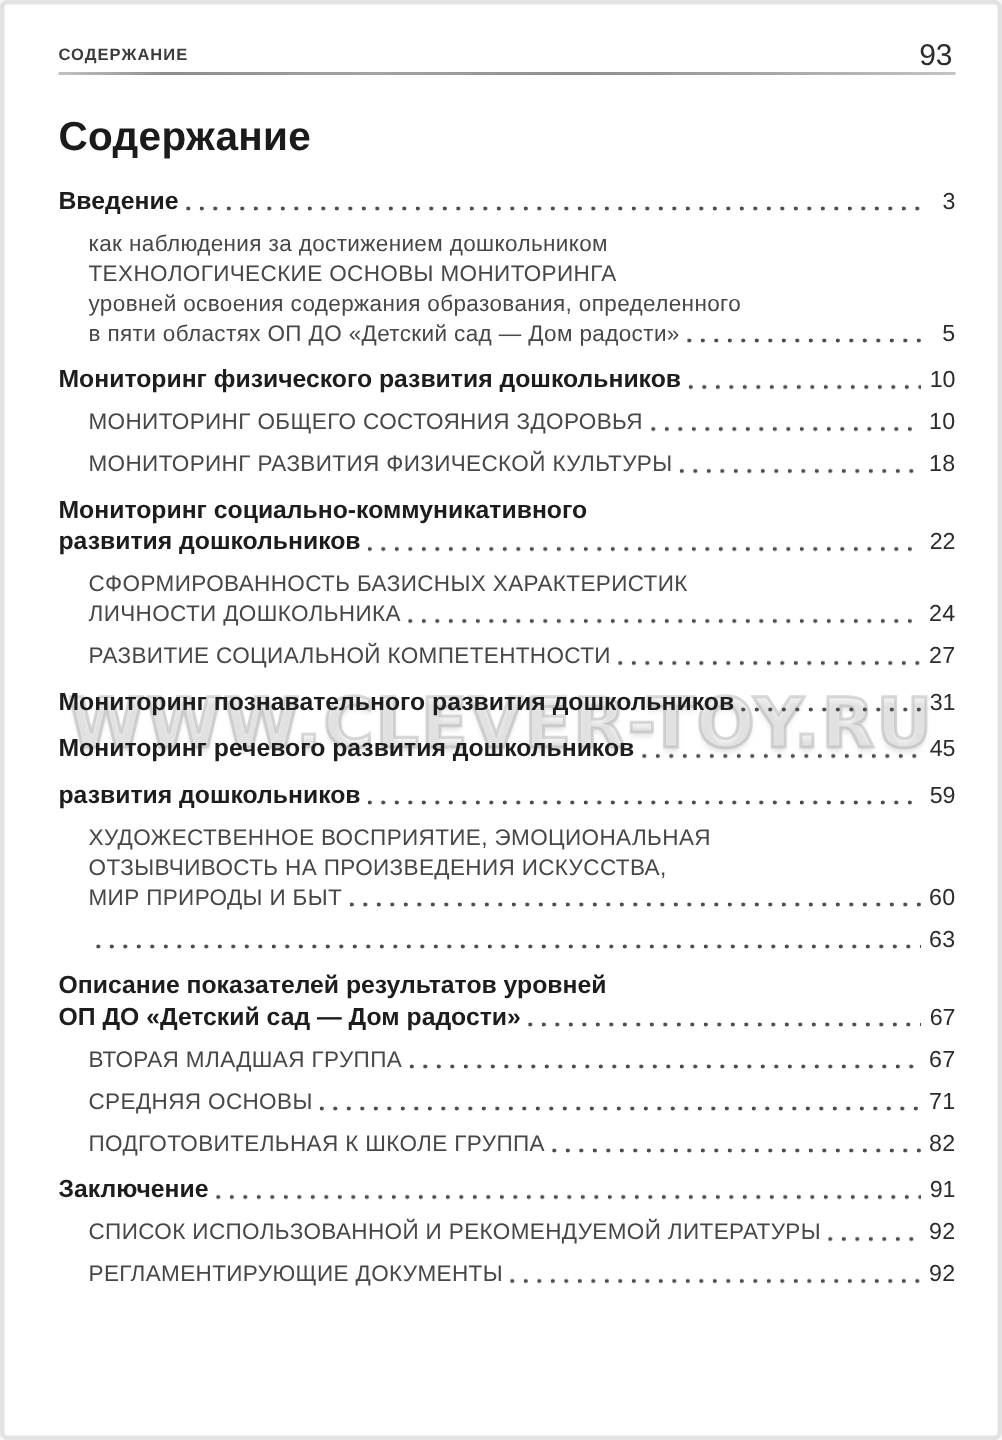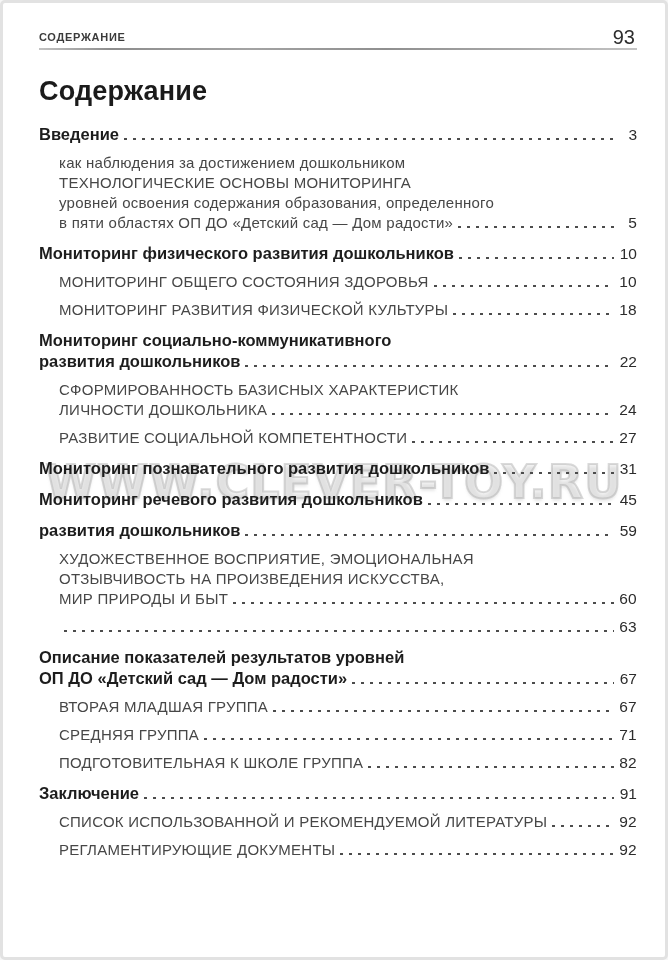--- a/index.html
+++ b/index.html
@@ -245,21 +245,21 @@
       </div>
       <div class="toc-entry section">
         <div class="toc-row">
           <span class="toc-text">ВТОРАЯ МЛАДШАЯ ГРУППА</span>
           <span class="dots"></span>
           <span class="toc-page">67</span>
         </div>
       </div>
       <div class="toc-entry section">
         <div class="toc-row">
-          <span class="toc-text">СРЕДНЯЯ ГРУППА</span>
+          <span class="toc-text">СРЕДНЯЯ ОСНОВЫ</span>
           <span class="dots"></span>
           <span class="toc-page">71</span>
         </div>
       </div>
       <div class="toc-entry section">
         <div class="toc-row">
           <span class="toc-text">ПОДГОТОВИТЕЛЬНАЯ К ШКОЛЕ ГРУППА</span>
           <span class="dots"></span>
           <span class="toc-page">82</span>
         </div>

